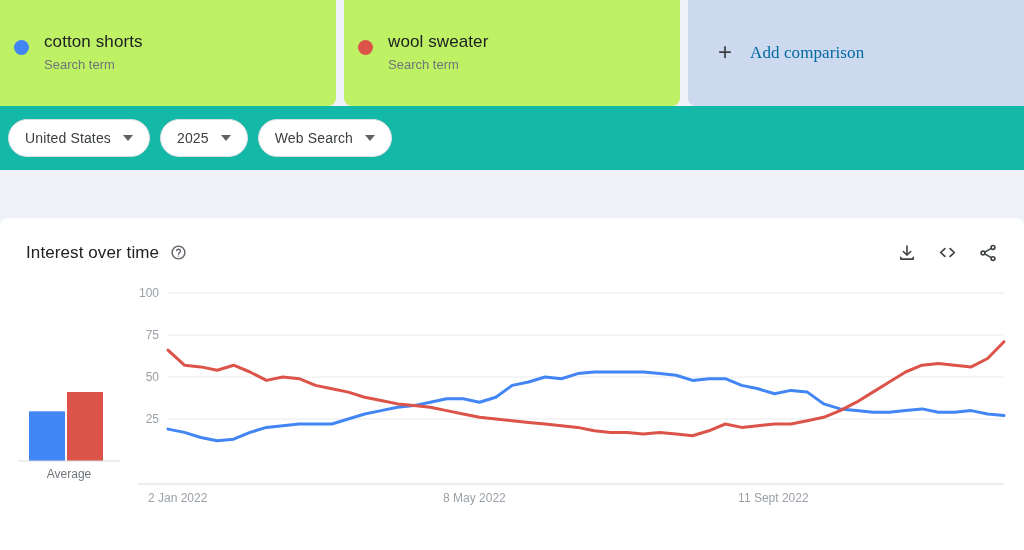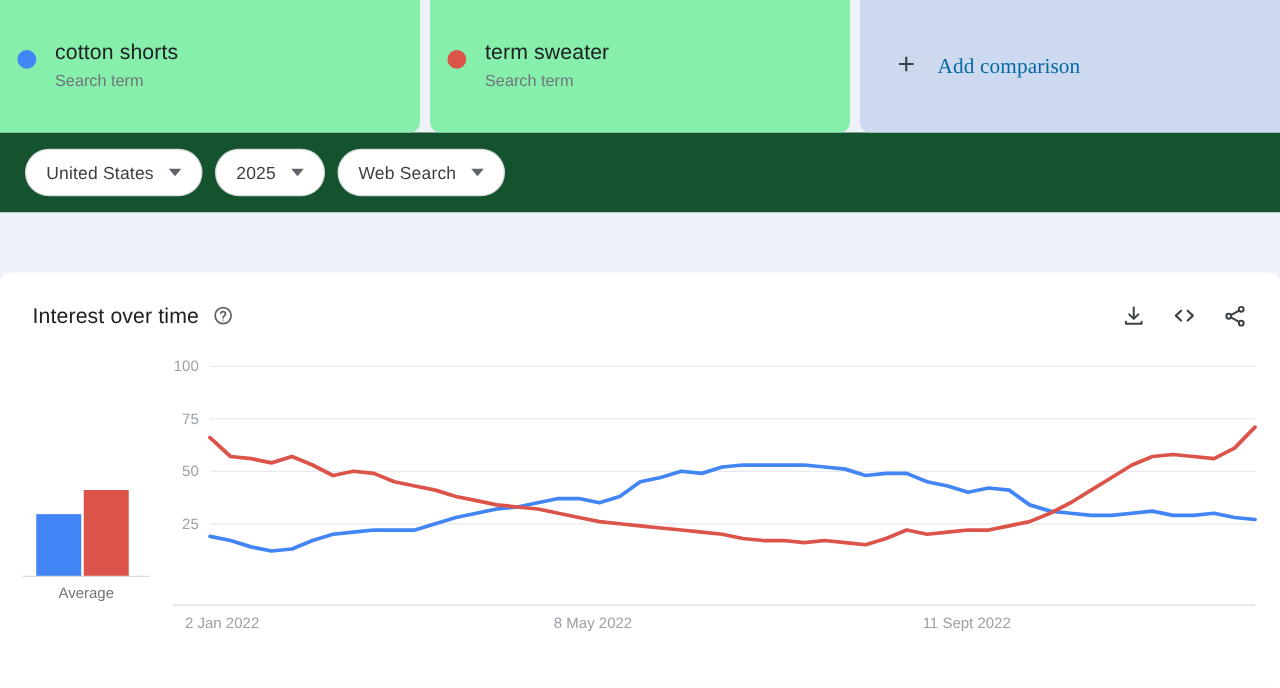--- a/index.html
+++ b/index.html
@@ -19,21 +19,21 @@
   
   .terms-row {
     display: flex;
     align-items: stretch;
     height: 106px;
     gap: 8px;
     padding: 0 0 0 0;
     background: #eef1f8;
   }
   .term-card {
-    background: #86efac;
+    background: #bef264;
     border-radius: 0 0 8px 8px;
     flex: 0 0 336px;
     position: relative;
     display: flex;
     align-items: center;
     box-sizing: border-box;
     padding-left: 14px;
   }
   .term-card:first-child { border-radius: 0 0 8px 0; }
   .term-dot {
@@ -76,25 +76,25 @@
   }
   .add-label {
     font-size: 17px;
     color: #0369a1;
     letter-spacing: 0.1px;
     font-family: Liberation Serif, serif;
   }
 
   
   .filter-band {
-    background: #14532d;
+    background: #14b8a6;
     height: 64px;
     display: flex;
     align-items: center;
-    padding-left: 20px;
+    padding-left: 8px;
     gap: 10px;
     box-sizing: border-box;
   }
   .chip {
     border: 1px solid #dadce0;
     border-radius: 20px;
     height: 36px;
     display: inline-flex;
     align-items: center;
     padding: 0 16px;
@@ -171,21 +171,21 @@
   <div class="term-card">
     <span class="term-dot" style="background:#4285f4"></span>
     <span class="term-text">
       <span class="term-title">cotton shorts</span>
       <span class="term-sub">Search term</span>
     </span>
   </div>
   <div class="term-card">
     <span class="term-dot" style="background:#dc5449"></span>
     <span class="term-text">
-      <span class="term-title">term sweater</span>
+      <span class="term-title">wool sweater</span>
       <span class="term-sub">Search term</span>
     </span>
   </div>
   <div class="add-card">
     <span class="plus-icon">+</span>
     <span class="add-label">Add comparison</span>
   </div>
 </div>
 
 <div class="filter-band">

